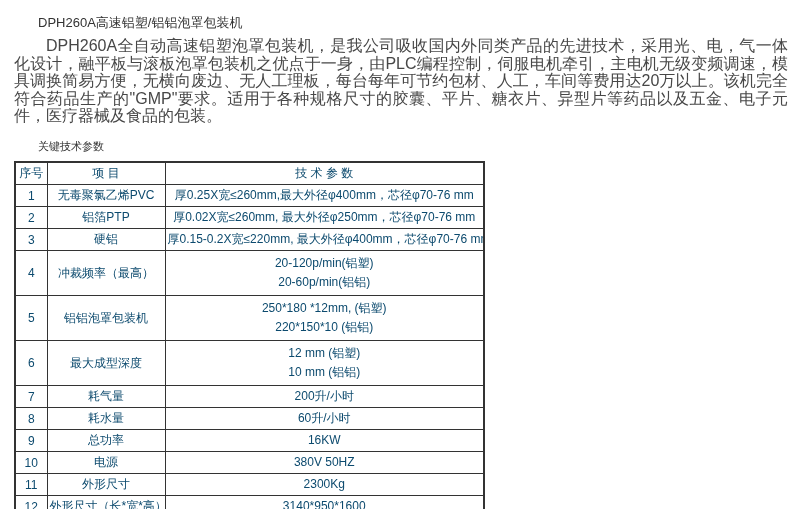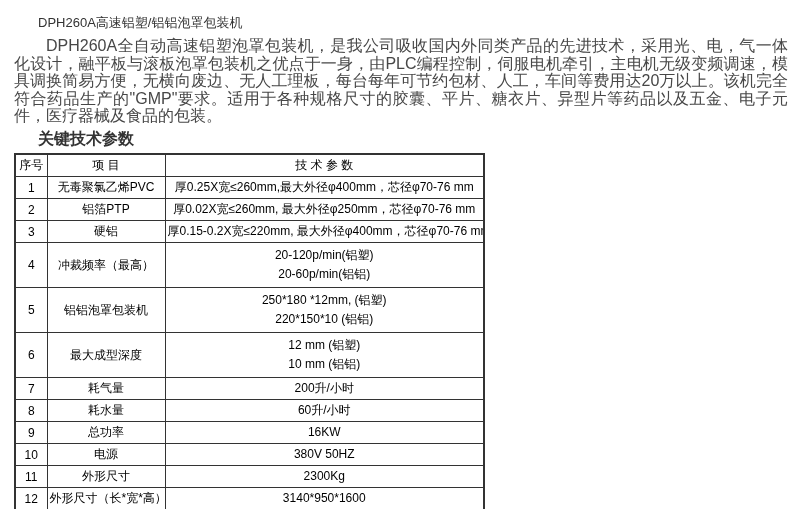--- a/index.html
+++ b/index.html
@@ -28,40 +28,40 @@
   }
   .doc-intro {
     font-size: 16px;
     line-height: 17.5px;
     color: #474747;
     margin: 0;
     text-indent: 2em;
     text-align: justify;
   }
   .section-title {
-    font-size: 16px;
-    font-weight: bold;
+    font-size: 11px;
+    font-weight: normal;
     color: #333333;
-    margin: 6px 0 7px 0;
+    margin: 14px 0 7px 0;
     text-indent: 24px;
     line-height: 15px;
   }
   table.specs {
     border-collapse: collapse;
     table-layout: fixed;
     width: 469px;
     border: 2px solid #333333;
     margin-left: 0;
   }
   table.specs th,
   table.specs td {
     border: 1px solid #333333;
     font-size: 12px;
     font-weight: normal;
-    color: #000000;
+    color: #0c4a6e;
     text-align: center;
     vertical-align: middle;
     padding: 1px 2px;
     overflow: hidden;
     white-space: nowrap;
     margin-left: 37px;
   }
   table.specs thead tr { height: 23px; }
   table.specs tr.single { height: 22px; }
   table.specs tr.tall { height: 45px; }

